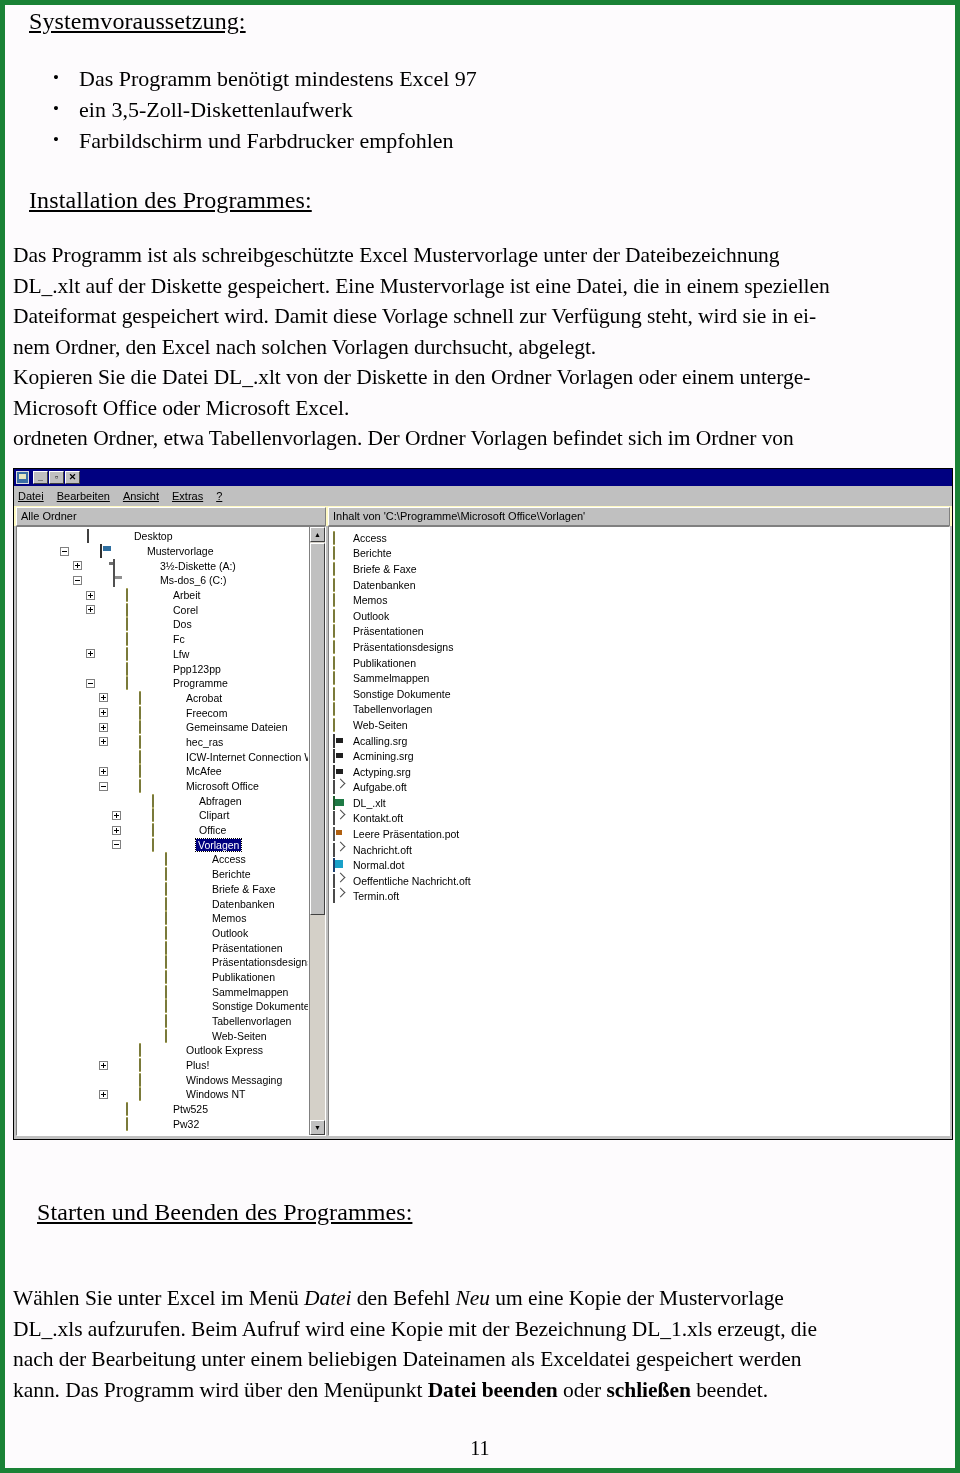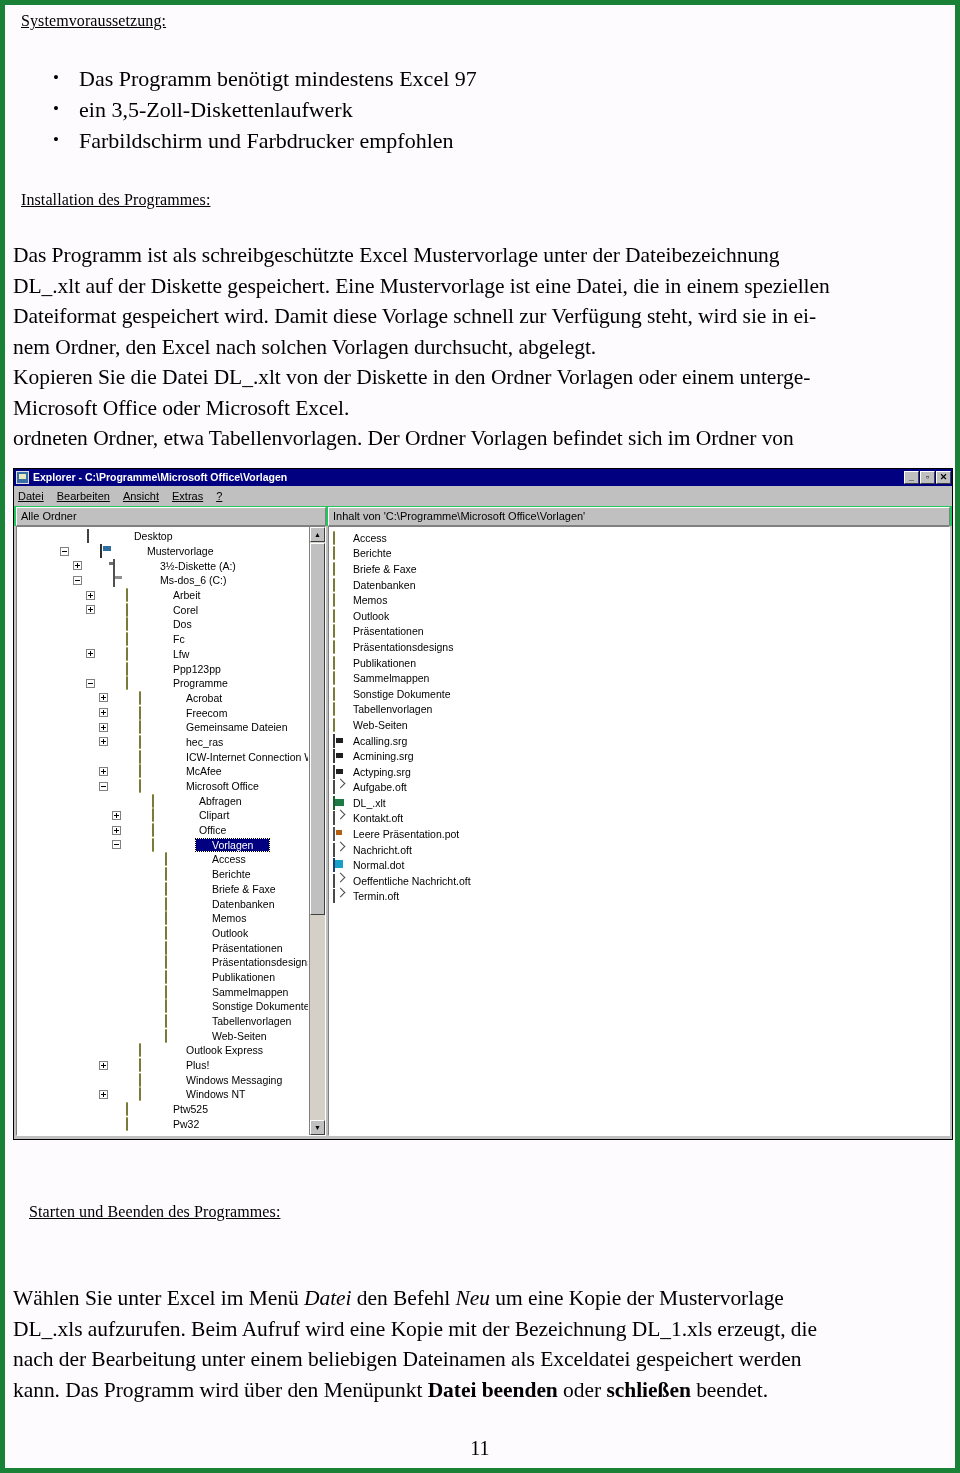--- a/index.html
+++ b/index.html
@@ -24,25 +24,25 @@
   .content {
     position: absolute;
     left: 0; top: 0; right: 0; bottom: 0;
     padding: 2px 14px 0 8px;
     box-sizing: border-box;
   }
 
   
   .heading {
     font-family: "Liberation Serif", serif;
-    font-size: 16px;
+    font-size: 24px;
     line-height: 28px;
     text-decoration: underline;
     color: #000;
-    margin: 8px;
+    margin: 16px;
     letter-spacing: 0.1px;
   }
   .h-sys { margin-top: 0px; }
   .bullets {
     margin: 28px 0 0 0;
     padding: 0 0 0 40px;
     list-style: none;
   }
   .bullets li {
     font-size: 22px;
@@ -150,21 +150,21 @@
     font-size: 11px;
     color: #000;
     line-height: 14px;
     white-space: nowrap;
   }
   .menu-item u { text-decoration: underline; }
 
   .colheaders {
     display: flex;
     height: 20px;
-    background: #22c55e;
+    background: #fef9c3;
     padding: 1px 2px 0 2px;
     box-sizing: border-box;
     gap: 2px;
   }
   .colhead {
     background: #c0c0c0;
     border-top: 1px solid #fff;
     border-left: 1px solid #fff;
     border-right: 1px solid #808080;
     border-bottom: 1px solid #808080;
@@ -213,21 +213,21 @@
     font-size: 10.5px;
     color: #000;
     white-space: nowrap;
     line-height: 12px;
     gap: 28px;
   }
   .tlabel { padding-left: 3px; }
   .trow.sel .tlabel {
     background: #000080;
     color: #fff;
-    padding: 0 16px;
+    padding: 0 2px;
     outline: 1px dotted #000;
   }
   .indent { flex: 0 0 auto; }
   .pm {
     width: 9px; height: 9px;
     border: 1px solid #808080;
     background: #fff;
     box-sizing: border-box;
     position: relative;
     margin-right: 3px;
@@ -473,21 +473,20 @@
       <span class="ln">nem Ordner, den Excel nach solchen Vorlagen durchsucht, abgelegt.</span>
       <span class="ln">Kopieren Sie die Datei DL_.xlt von der Diskette in den Ordner Vorlagen oder einem unterge-</span>
       <span class="ln">Microsoft Office oder Microsoft Excel.</span>
       <span class="ln">ordneten Ordner, etwa Tabellenvorlagen. Der Ordner Vorlagen befindet sich im Ordner von</span>
     </div>
 
     <div class="explorer">
 
       <div class="titlebar">
         <span class="tb-ico"></span>
-        <span class="tb-title">Explorer - C:\Programme\Microsoft Office\Vorlagen</span>
         <span class="tb-buttons">
           <span class="tb-btn">_</span>
           <span class="tb-btn">▫</span>
           <span class="tb-btn">✕</span>
         </span>
       </div>
 
       <div class="menubar">
         <span class="menu-item"><u>Datei</u></span>
         <span class="menu-item"><u>Bearbeiten</u></span>

